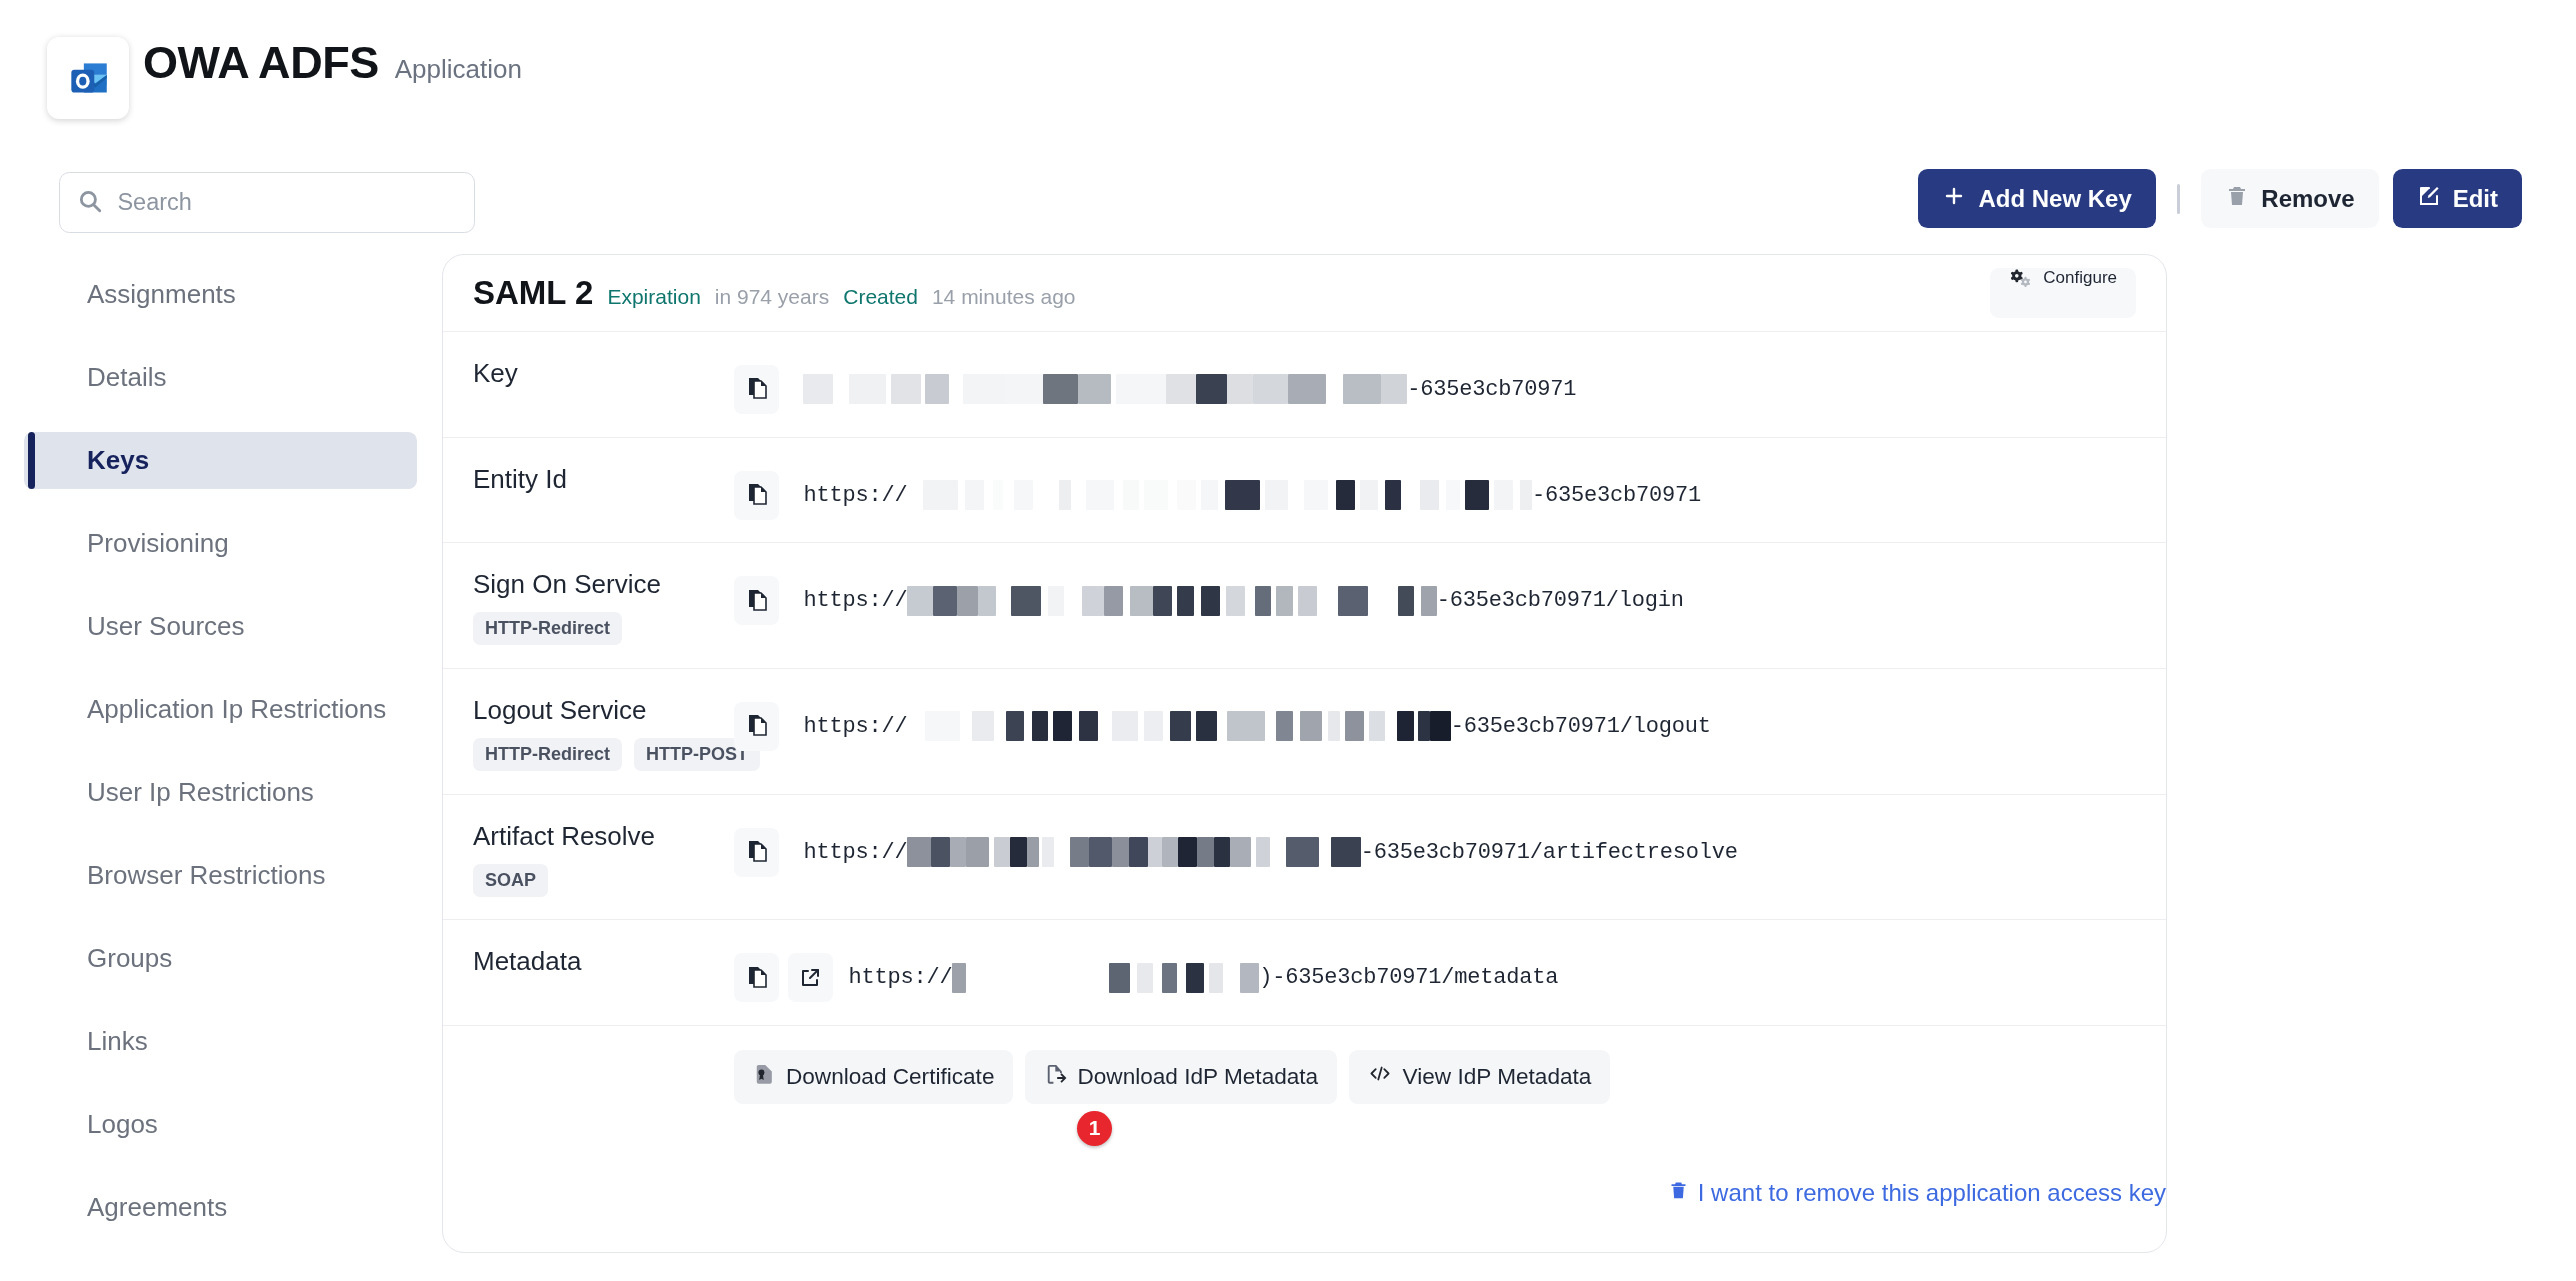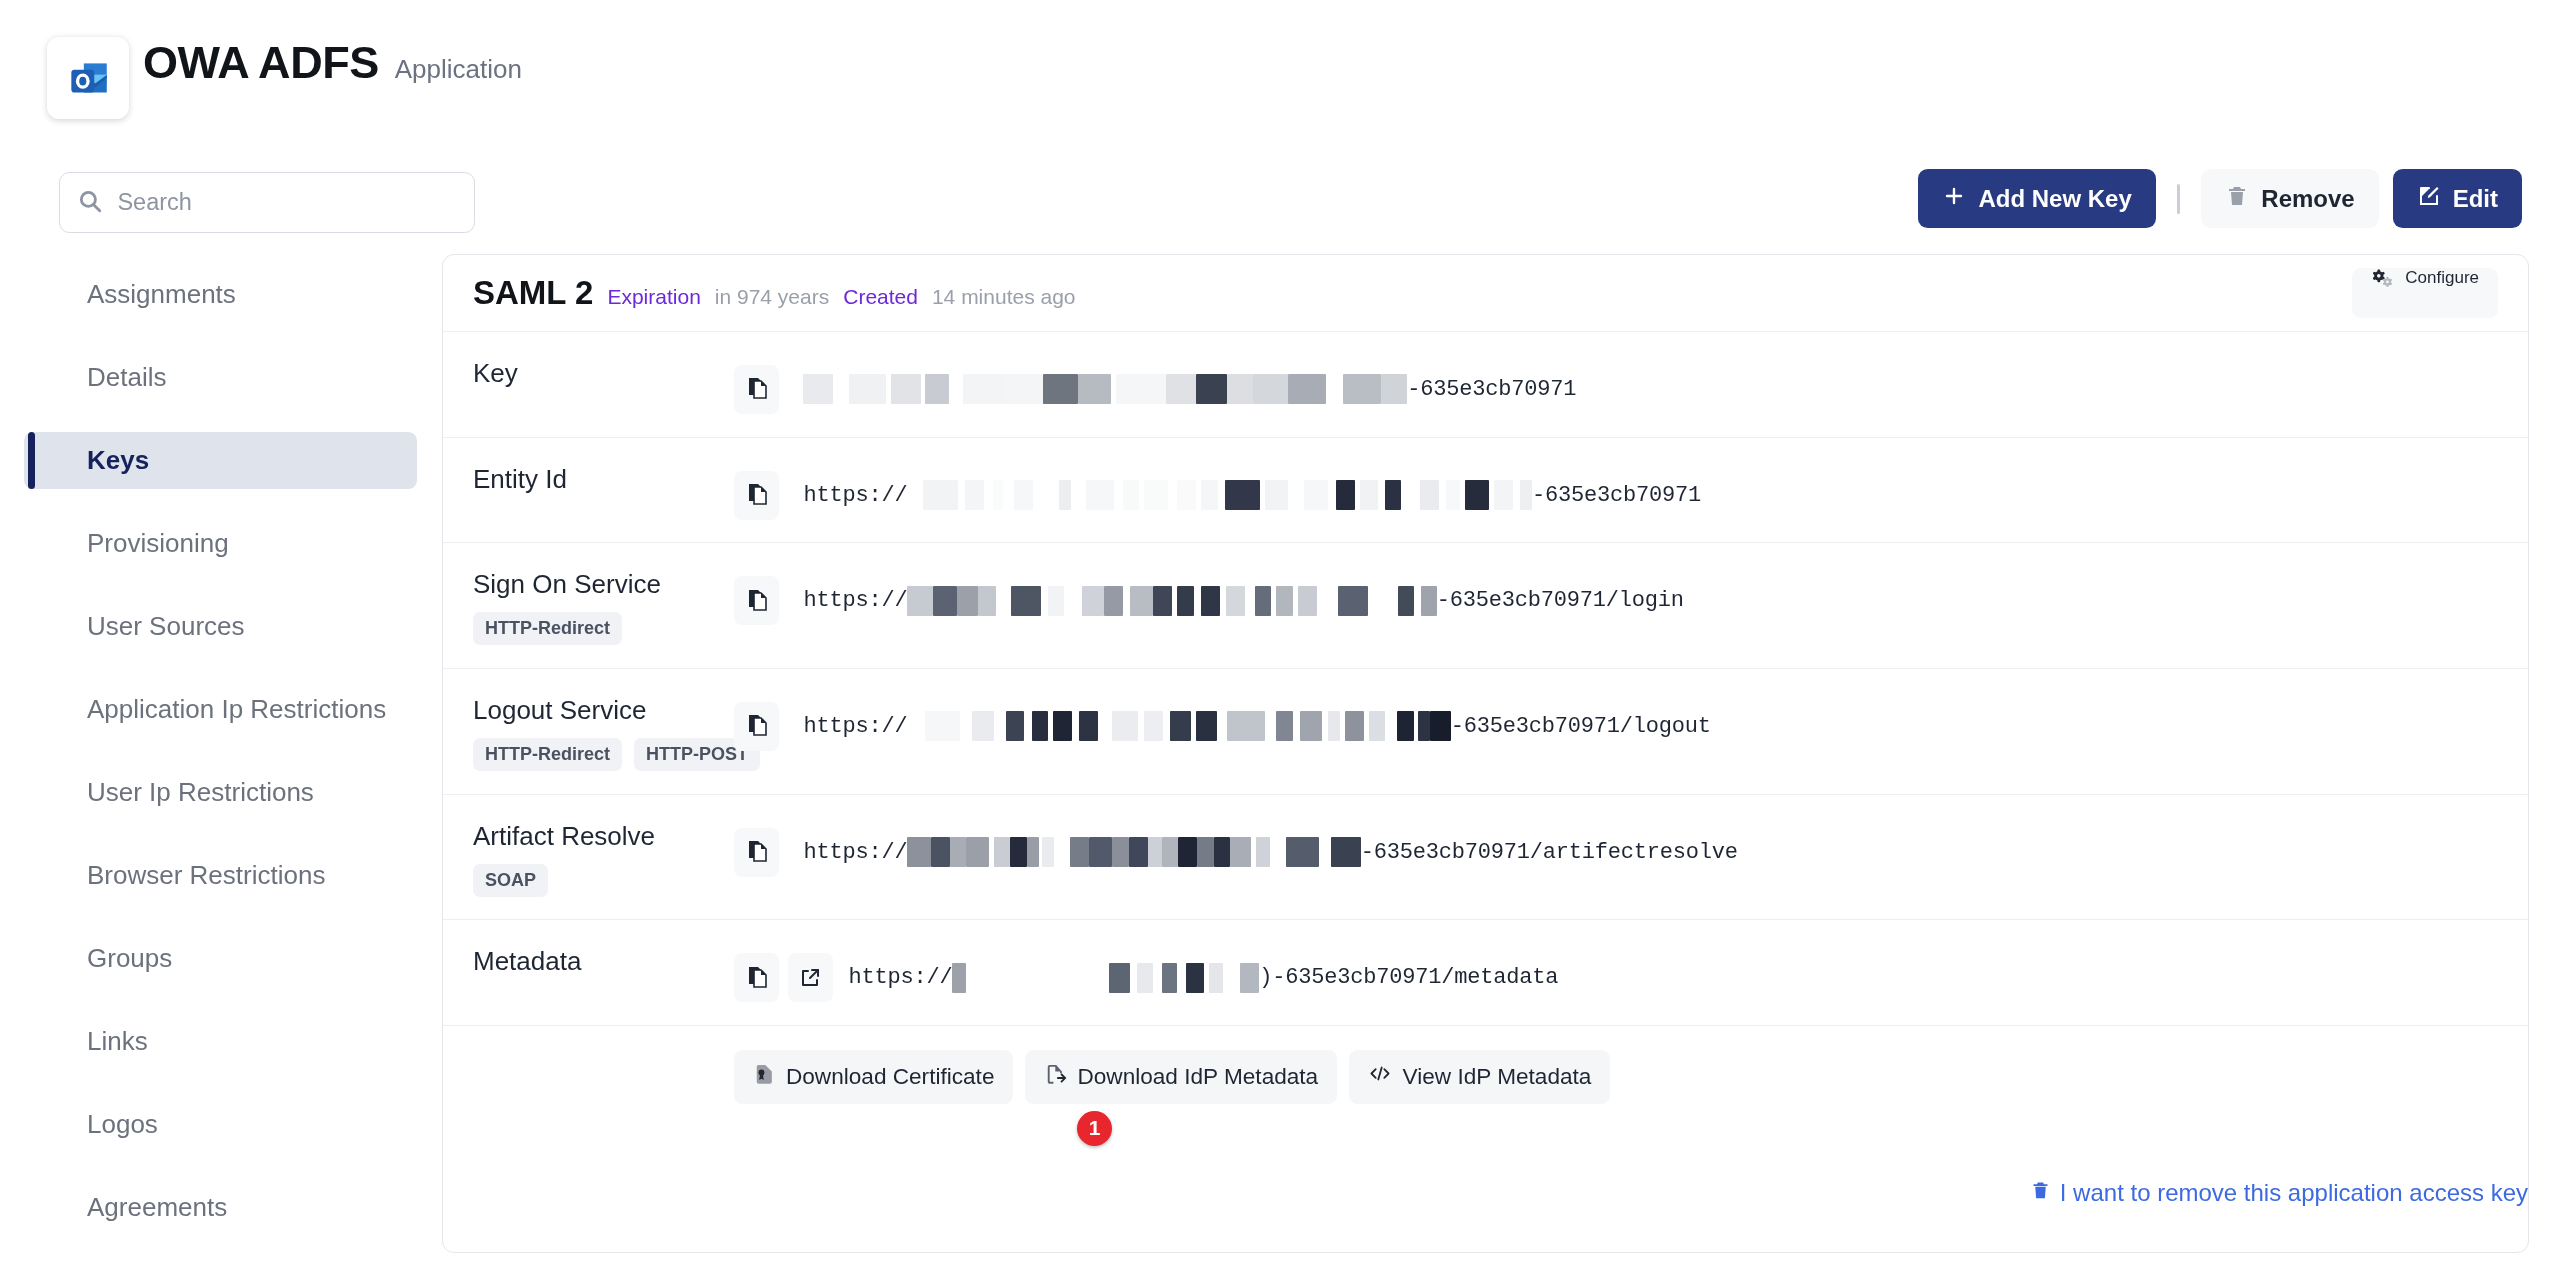--- a/index.html
+++ b/index.html
@@ -64,32 +64,32 @@
   .nav-item.active {
     background: #dfe3ec; color: #16225c; font-weight: 700;
   }
   .nav-item.active::before {
     content: ""; position: absolute; left: 3.5px; top: 0;
     width: 7px; height: 100%; background: #16225c; border-radius: 3.5px;
   }
 
   
   .card {
-    position: absolute; left: 442px; top: 254px; width: 2087px;
-    border: 1.3px solid #e3e6eb; border-radius: 12px; background: #fff;
+    position: absolute; left: 442px; top: 254px; width: 1725px;
+    border: 1.3px solid #e3e6eb; border-radius: 22px; background: #fff;
     overflow: hidden;
   }
   .card-head {
     height: 77px; display: flex; align-items: center;
     justify-content: space-between; padding: 0 30px;
     border-bottom: 1.3px solid #eceef2;
   }
   .card-head-left { display: flex; align-items: baseline; gap: 14px; }
   .card-title { font-size: 33px; font-weight: 700; color: #111418; }
-  .meta-label { font-size: 21px; color: #6d28d9; }
+  .meta-label { font-size: 21px; color: #0f766e; }
   .meta-value { font-size: 21px; color: #9aa0aa; margin-top: 6px; }
   .btn-configure {
     display: inline-flex; gap: 8px;
     height: 50px; padding: 0 19px; border-radius: 8.7px;
     background: #f7f8fa; color: #1f2633; font-size: 17px; cursor: pointer; border: none;
   }
 
   
   .row {
     display: flex; align-items: flex-start;

